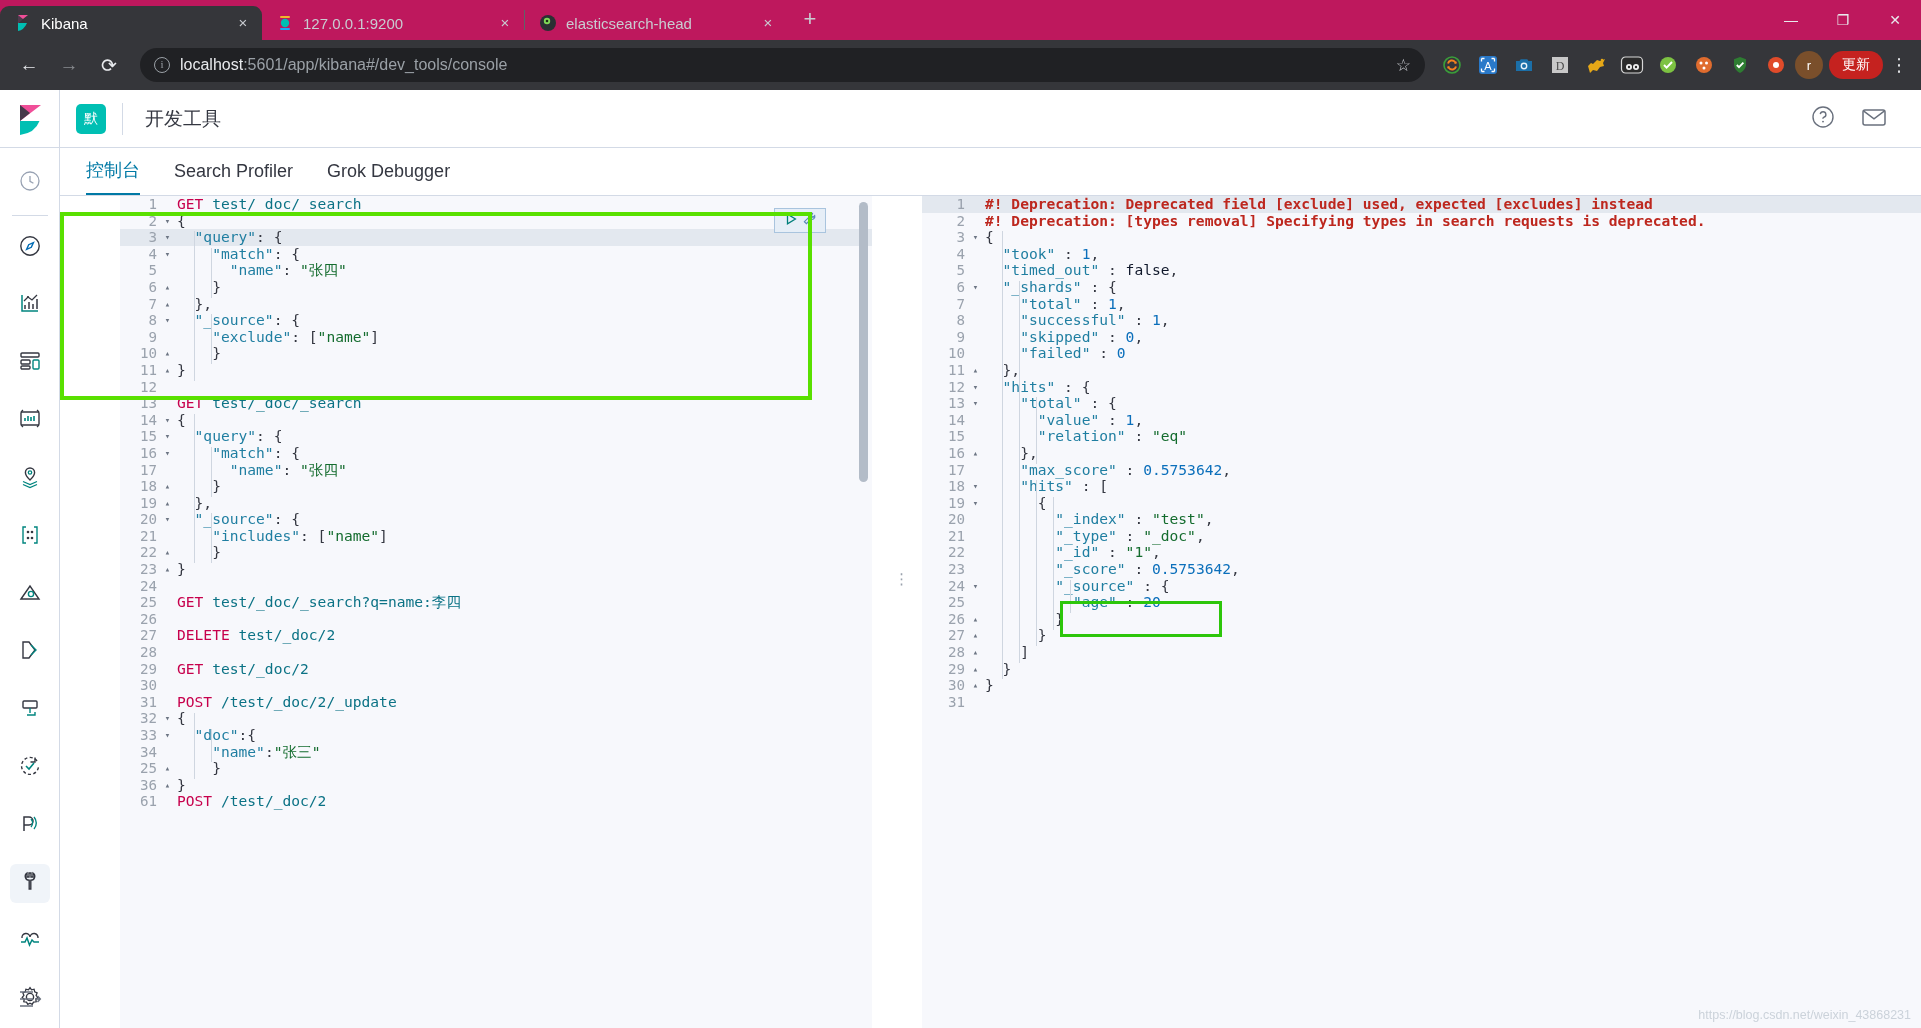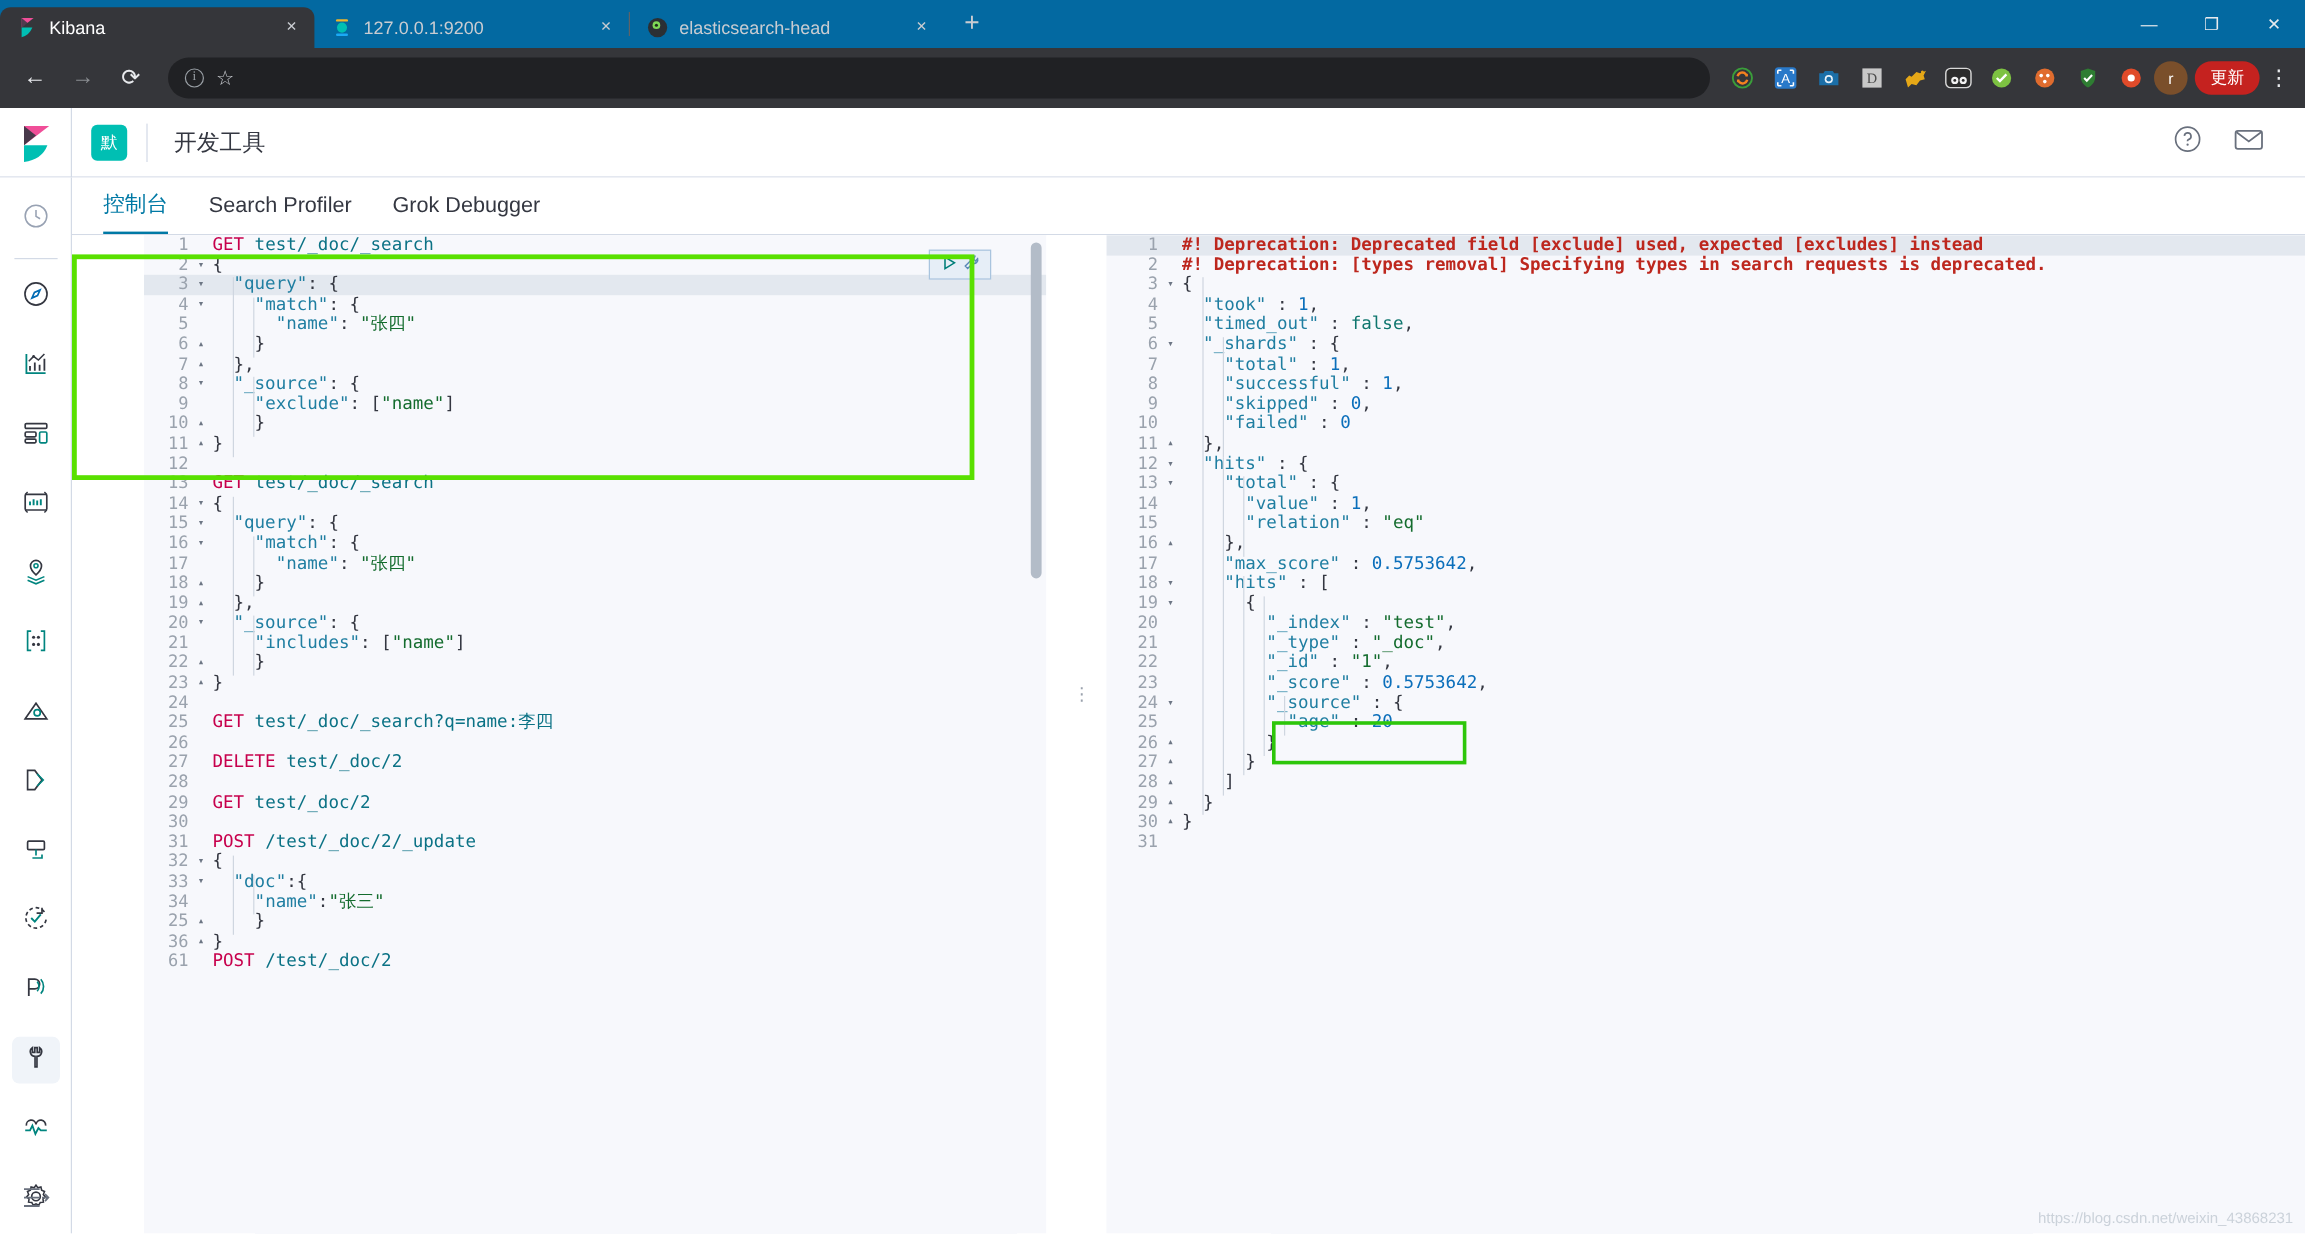--- a/index.html
+++ b/index.html
@@ -7,21 +7,21 @@
     width: 1921px; height: 1028px;
     font-family: "Liberation Sans", sans-serif;
     background: #ffffff;
     overflow: hidden;
   }
   body { position: relative; }
 
   
   .browser-tabstrip {
     position: absolute; left: 0; top: 0; width: 1921px; height: 40px;
-    background: #0369a1;
+    background: #be185d;
     display: flex; align-items: flex-end;
   }
   .tab {
     height: 34px; width: 262px; display: flex; align-items: center;
     padding: 0 10px 0 14px; gap: 9px; position: relative;
     border-radius: 9px 9px 0 0; color: #c9ccd1; font-size: 15px;
   }
   .tab.active { background: #35363a; color: #ffffff; }
   .tab-favicon { width: 18px; height: 18px; flex: 0 0 18px; position: relative; }
   .tab-title { flex: 1; white-space: nowrap; overflow: hidden; text-overflow: ellipsis; font-size: 15px; }
@@ -112,21 +112,21 @@
   .fold { width:11px; flex:0 0 11px; color:#6d7684; font-size:9px; text-align:center; }
   .code { flex:1; padding-left:4px; color:#343741; }
   .line.hl { background:#e3e8ef; }
 
   
   .t-method { color:#c7004c;margin-top:44px; }
   .t-url { color:#0b7285; }
   .t-key { color:#1f7ea1; }
   .t-str { color:#146c2e; }
   .t-num { color:#0b6fbb; }
-  .t-bool { color:#0f766e; }
+  .t-bool { color:#0f172a; }
   .t-warn { color:#bd271e;font-weight:bold; }
 
   .indent-guide {
     position:absolute; width:1px; background:#cfd6e0;
   }
 
   
   .play-box {
     position:absolute; right:46px; top:12px; width:52px; height:25px;
     border:1.5px solid #a9c4de; background:#e6eef7;
@@ -195,20 +195,21 @@
   </div>
 </div>
 
 <div class="browser-toolbar">
   <div class="nav-btn">←</div>
   <div class="nav-btn dim">→</div>
   <div class="nav-btn">⟳</div>
 
   <div class="omnibox">
     <span class="omni-info">i</span>
+    <span class="omni-url"><b>localhost</b><span>:5601/app/kibana#/dev_tools/console</span></span>
     <span class="omni-star">☆</span>
   </div>
 
   <div class="ext-icons">
     <div class="ext">
       <svg width="20" height="20" viewBox="0 0 20 20">
           <circle cx="10" cy="10" r="8" fill="none" stroke="#3a9e3a" stroke-width="1.6"></circle>
           <path d="M6 8.5a4 4 0 0 1 7-1.5l1 1.2M14 11.5a4 4 0 0 1-7 1.5l-1-1.2" fill="none" stroke="#f5821f" stroke-width="2"></path>
           <path d="M14.3 6.2l0.3 2.6-2.6-0.3z" fill="#f5821f"></path>
           <path d="M5.7 13.8l-0.3-2.6 2.6 0.3z" fill="#f5821f"></path>

